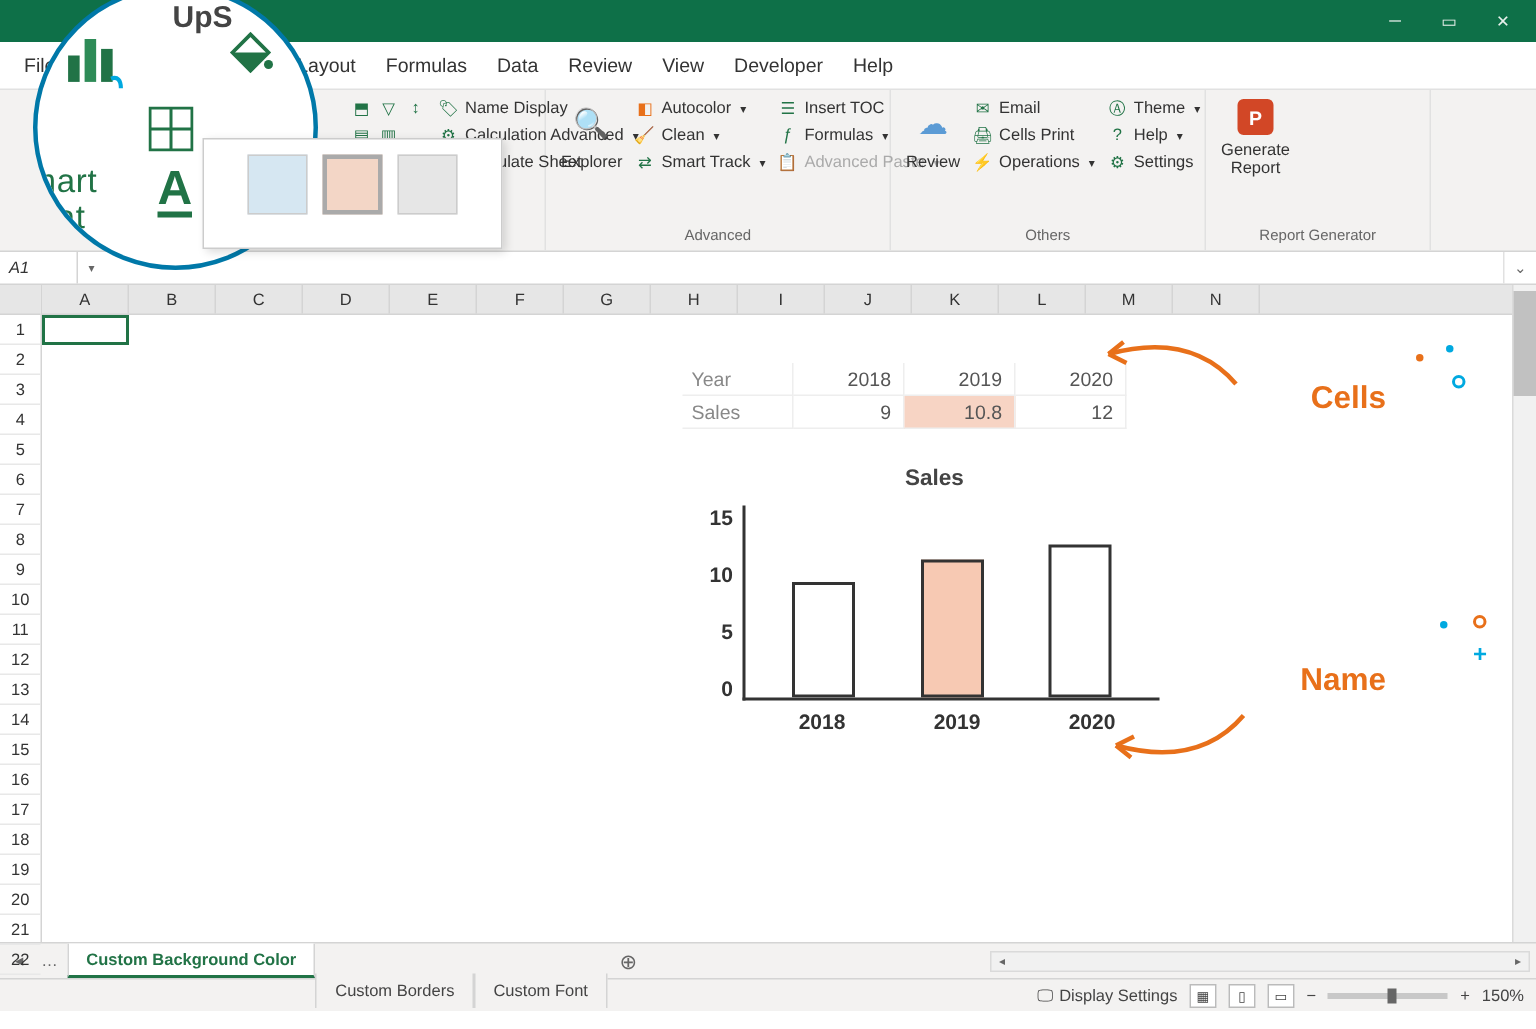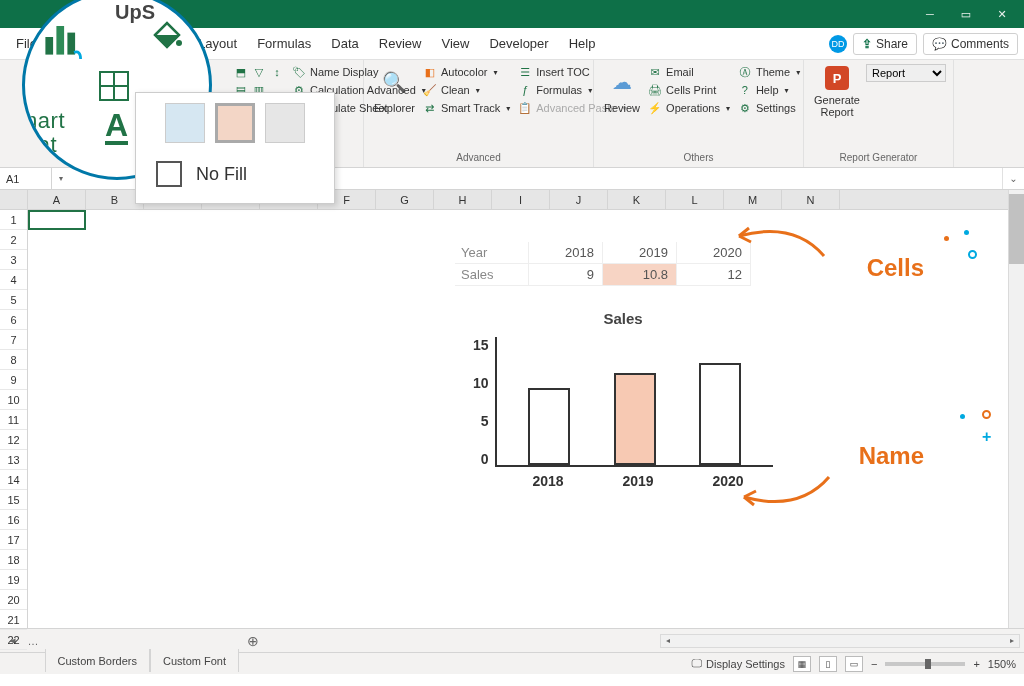--- a/index.html
+++ b/index.html
@@ -19,21 +19,21 @@
 .group { border-right: 1px solid #e1e1e1; padding: 4px 8px 2px; display: flex; flex-direction: column; justify-content: flex-start; min-width: 40px; }
 .group-label { font-size: 10px; color: #666; text-align: center; margin-top: auto; padding-bottom: 2px; }
 .group-content { display: flex; gap: 4px; flex: 1; }
 .col { display: flex; flex-direction: column; gap: 2px; }
 .ritem { font-size: 11px; color: #333; display: flex; align-items: center; gap: 4px; padding: 1px 2px; white-space: nowrap; cursor: pointer; }
 .ritem .micon { width: 14px; height: 14px; display: inline-flex; align-items: center; justify-content: center; font-size: 11px; color: #217346; }
 .bigicon { width: 32px; height: 32px; display: flex; align-items: center; justify-content: center; font-size: 20px; margin: 2px auto; }
 .biglabel { font-size: 11px; text-align: center; padding: 0 2px; }
 
 .namebox-row { height: 22px; display: flex; align-items: center; border-bottom: 1px solid #d4d4d4; background: #fff; }
-.namebox { width: 52px; border-right: 1px solid #d4d4d4; padding: 0 6px; font-size: 11px; height: 100%; display: flex; align-items: center; }
+.namebox { width: 52px; border-right: 1px solid #d4d4d4; padding: 0 6px; font-size: 11px; height: 100%; display: flex; align-items: center; font-style: italic; }
 .formula-dd { width: 18px; text-align: center; color: #666; font-size: 8px; cursor: pointer; }
 .collapse-btn { margin-left: auto; width: 22px; text-align: center; color: #666; font-size: 10px; cursor: pointer; border-left: 1px solid #e1e1e1; height: 100%; display: flex; align-items: center; justify-content: center; }
 
 .grid-area { position: relative; height: 438px; display: flex; }
 .rowheaders { width: 28px; background: #fff; border-right: 1px solid #d4d4d4; }
 .rowheaders .rh { height: 20px; border-bottom: 1px solid #e8e8e8; font-size: 11px; color: #333; display: flex; align-items: center; justify-content: center; }
 .rowheaders .rh.first { background: #e6e6e6; border-bottom-color: #d4d4d4; }
 
 .gridmain { flex: 1; position: relative; overflow: hidden; }
 .colheaders { height: 20px; display: flex; background: #e6e6e6; border-bottom: 1px solid #d4d4d4; }
@@ -50,21 +50,21 @@
 .chart-obj { position: absolute; left: 445px; top: 100px; width: 300px; height: 200px; }
 .chart-title { text-align: center; font-size: 15px; color: #444; font-weight: 600; margin-bottom: 10px; }
 .chart-body { display: flex; }
 .y-axis { display: flex; flex-direction: column; justify-content: space-between; height: 130px; padding-right: 6px; font-size: 14px; color: #333; font-weight: 600; text-align: right; }
 .plot { flex: 1; position: relative; height: 130px; border-left: 2px solid #333; border-bottom: 2px solid #333; display: flex; align-items: flex-end; justify-content: space-around; padding: 0 10px; }
 .bar { width: 42px; background: #fff; border: 2px solid #333; }
 .bar.hl { background: #f7c9b3; }
 .x-axis { display: flex; justify-content: space-around; padding-left: 30px; margin-top: 6px; font-size: 14px; font-weight: 600; color: #333; }
 .x-axis span { width: 60px; text-align: center; }
 
-.annot { position: absolute; font-size: 24px; font-weight: 600; color: #e8701a; }
+.annot { position: absolute; font-size: 21px; font-weight: 600; color: #e8701a; }
 .dots { position: absolute; }
 .dot-o { width: 9px; height: 9px; border: 2px solid #00a9e0; border-radius: 50%; position: absolute; }
 .dot-f { width: 5px; height: 5px; background: #e8701a; border-radius: 50%; position: absolute; }
 .plus { position: absolute; color: #00a9e0; font-size: 16px; font-weight: bold; }
 
 .zoom-lens { position: absolute; left: 22px; top: -10px; width: 190px; height: 190px; border: 3px solid #0078a8; border-radius: 50%; background: #fff; overflow: hidden; z-index: 10; }
 .lens-content { padding: 22px 16px 10px; position: relative; height: 100%; }
 .lens-title { font-size: 20px; font-weight: 600; color: #444; position: absolute; top: 8px; left: 90px; }
 .lens-chart-icon svg { width: 44px; height: 44px; }
 .lens-fill-row { display: flex; align-items: center; gap: 16px; margin-top: 6px; margin-left: 56px; }
@@ -116,31 +116,20 @@
   <div class="tab">File</div>
   <div class="tab" style="visibility:hidden">Home</div>
   <div class="tab" style="visibility:hidden">Insert</div>
   <div class="tab">Page Layout</div>
   <div class="tab">Formulas</div>
   <div class="tab">Data</div>
   <div class="tab">Review</div>
   <div class="tab">View</div>
   <div class="tab">Developer</div>
   <div class="tab">Help</div>
-  <div class="right">
-    <div class="avatar">DD</div>
-    <div class="btn-outline">
-        <span class="share-icon">⇪</span>
-        <span>Share</span>
-      </div>
-    <div class="btn-outline">
-        <span>💬</span>
-        <span>Comments</span>
-      </div>
-  </div>
 </div>
 
 <div class="ribbon">
   <div class="group" style="width:140px">
     <div class="group-content">
       <div class="col">
         <div class="ritem">
             <span class="micon">⬒</span>
             <span class="micon">▽</span>
             <span class="micon">↕</span>
@@ -255,23 +244,20 @@
       </div>
     </div>
     <div class="group-label">Others</div>
   </div>
 
   <div class="group" style="width:150px">
     <div class="group-content">
       <div class="col" style="align-items:center">
         <div class="bigicon" style="background:#d24726;color:#fff;border-radius:4px;width:24px;height:24px;font-size:13px;font-weight:bold">P</div>
         <div class="biglabel" style="width:50px">Generate Report</div>
-      </div>
-      <div class="col">
-        <select style="width:80px;font-size:11px;border:1px solid #ccc;padding:1px"><option>Report</option></select>
       </div>
     </div>
     <div class="group-label">Report Generator</div>
   </div>
 </div>
 
 <div class="namebox-row">
   <div class="namebox">A1</div>
   <div class="formula-dd">▾</div>
   <div class="collapse-btn">⌄</div>
@@ -422,29 +408,26 @@
     <div class="lens-a">A</div>
   </div>
 </div>
 
 <div class="swatch-popup">
   <div class="swatch-row">
     <div class="swatch" style="background: rgb(214, 231, 242);"></div>
     <div class="swatch sel-sw" style="background: rgb(243, 214, 198);"></div>
     <div class="swatch" style="background: rgb(230, 230, 230);"></div>
   </div>
-  <div class="nofill-row">
-    <div class="nofill-box"></div>
-    <div class="nofill-label">No Fill</div>
-  </div>
 </div>
 
 <div class="sheet-tabs">
   <span class="nav">◂</span>
   <span class="nav">…</span>
+  <div class="sheet-tab active">Custom Background Color</div>
   <div class="sheet-tab inact">Custom Borders</div>
   <div class="sheet-tab inact">Custom Font</div>
   <div class="plus-tab">⊕</div>
   <div class="hscroll">
     <div class="harrow">◂</div>
     <div class="htrack">
         <div class="hthumb"></div>
       </div>
     <div class="harrow">▸</div>
   </div>

